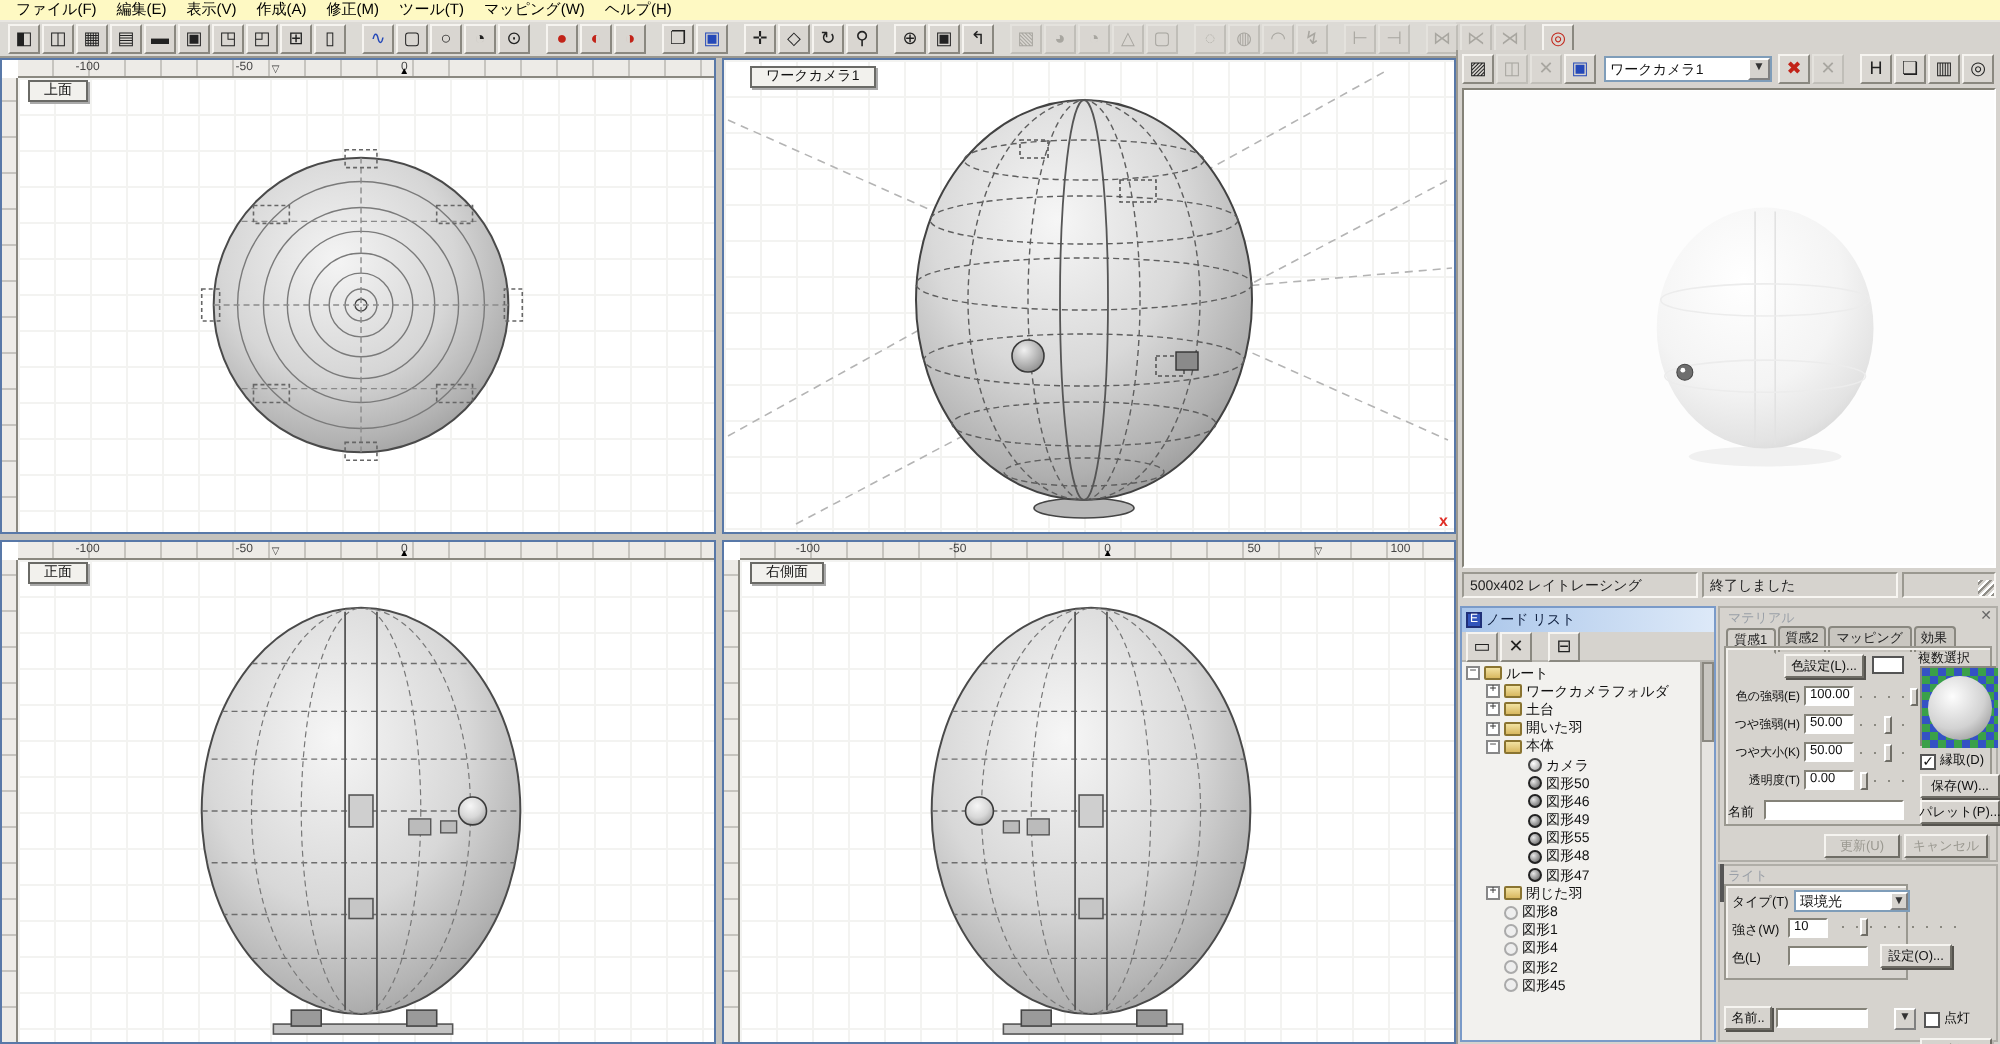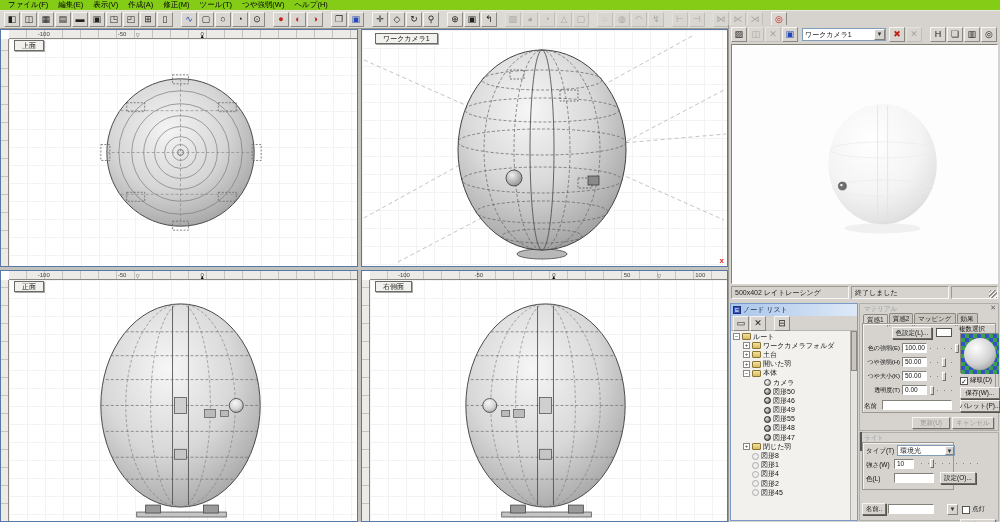--- a/index.html
+++ b/index.html
@@ -1,19 +1,19 @@
 <!DOCTYPE html>
 <html><head>
 <meta charset="utf-8">
 <style>
   *{box-sizing:border-box;margin:0;padding:0}
   html,body{width:1000px;height:522px;overflow:hidden}
   body{position:relative;background:#d6d3ce;font-family:"Liberation Sans",sans-serif;color:#111;-webkit-font-smoothing:none}
   
-  .menubar{position:absolute;top:0;left:0;right:0;height:11px;background:#84cc16;display:flex;align-items:center;padding-left:3px;border-bottom:1px solid #e8e6e1}
+  .menubar{position:absolute;top:0;left:0;right:0;height:11px;background:#fef9c3;display:flex;align-items:center;padding-left:3px;border-bottom:1px solid #e8e6e1}
   .mitem{font-size:7.5px;padding:0 5px;color:#000}
   .toolbar{position:absolute;top:11px;left:0;right:272px;height:18px;background:#dcdad5;display:flex;align-items:center;padding-left:4px;border-bottom:1px solid #9a9890}
   .tbtn{width:16px;height:15px;flex:none;display:inline-flex;align-items:center;justify-content:center;font-size:9px;line-height:1;color:#222;background:#d9d6d1;border:1px solid;border-color:#f6f4f0 #8a8880 #8a8880 #f6f4f0;margin-right:1px;cursor:default}
   .tbtn.sep{margin-left:7px}
   .tbtn.dis{color:#a8a6a0;border-color:#e4e2dd #c0beb8 #c0beb8 #e4e2dd}
   .tbtn.red{color:#c22318}
   .tbtn.blue{color:#2448b8}
   
   .main{position:absolute;top:29px;left:0;width:728px;height:493px;background:#c4c2bd}
   .viewport{position:absolute;background:#fff;border:1px solid #5878a8}
@@ -86,21 +86,21 @@
 <body>
 
 <div class="menubar">
 
 <span class="mitem">ファイル(F)</span>
     <span class="mitem">編集(E)</span>
     <span class="mitem">表示(V)</span>
     <span class="mitem">作成(A)</span>
     <span class="mitem">修正(M)</span>
     <span class="mitem">ツール(T)</span>
-    <span class="mitem">つや強弱(W)</span>
+    <span class="mitem">マッピング(W)</span>
     <span class="mitem">ヘルプ(H)</span>
   </div>
 
 <div class="toolbar">
 
 <span class="tbtn">◧</span>
     <span class="tbtn">◫</span>
     <span class="tbtn">▦</span>
     <span class="tbtn">▤</span>
     <span class="tbtn">▬</span>

